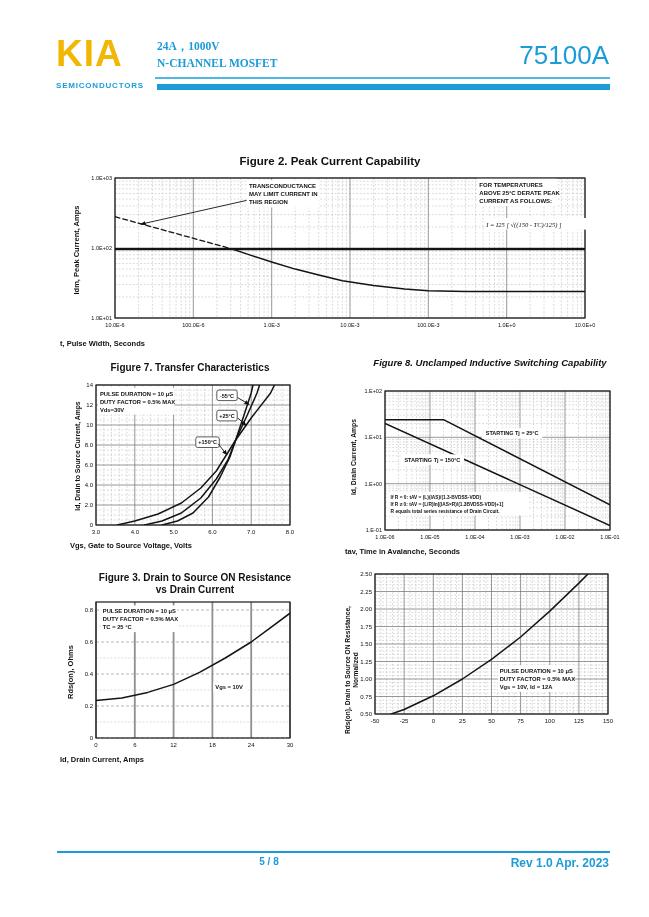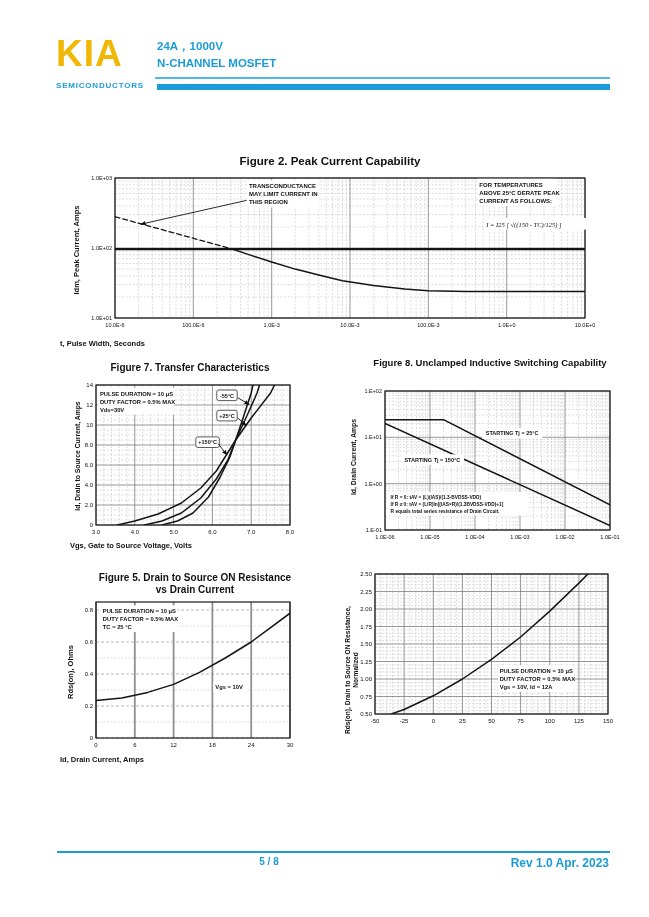--- a/index.html
+++ b/index.html
@@ -1,39 +1,39 @@
 <!DOCTYPE html>
 <html><head>
 <meta charset="utf-8">
 <style>
   html,body{margin:0;padding:0;background:#e8e8e8;}
   .page{position:relative;width:649px;height:917px;background:#ffffff;margin:0 auto;
         font-family:"Liberation Sans",sans-serif;overflow:hidden;}
   
   .logo{position:absolute;left:56px;top:33px;font-size:37px;font-weight:800;color:#F2B705;letter-spacing:1px;}
   .logo-sub{position:absolute;left:56px;top:81px;font-size:8px;font-weight:bold;color:#1B9CD8;letter-spacing:0.8px;}
-  .spec{position:absolute;left:157px;top:38px;font-size:11.5px;font-weight:bold;color:#1B9CD8;line-height:1.45;}
+  .spec{position:absolute;left:157px;top:38px;font-size:11.5px;font-weight:bold;color:#1B9CD8;line-height:1.45;font-family:Liberation Serif, serif;}
   .part{position:absolute;right:40px;top:40px;font-size:26px;color:#1B9CD8;}
   .hline-thin{position:absolute;left:155px;top:77px;width:455px;height:1.5px;background:#4FB8E5;}
   .hline-thick{position:absolute;left:157px;top:84px;width:453px;height:6px;background:#1B9CD8;}
   
   .fig{position:absolute;}
   .ftitle{font-weight:bold;color:#111;text-align:center;line-height:1.2;}
   .xlab{font-size:7.5px;font-weight:bold;text-align:left;color:#111;margin-top:1px;}
   .ylab{position:absolute;font-size:7.5px;font-weight:bold;color:#111;white-space:nowrap;
         transform:translate(-50%,-50%) rotate(-90deg);}
   svg{display:block;}
   #fig6{left:60px;top:155px;width:540px;}
   #fig6 .ftitle{font-size:11.5px;margin-bottom:3px;}
   #fig6 .ylab{left:16px;top:95px;}
   #fig7{left:70px;top:362px;width:240px;}
   #fig7 .ftitle{font-size:10px;margin-bottom:2px;}
   #fig7 .ylab{left:7px;top:94px;font-size:6.8px;}
   #fig8{left:345px;top:357px;width:290px;}
-  #fig8 .ftitle{font-size:9.5px;width:250px;margin:0 auto 18px;}
+  #fig8 .ftitle{font-size:9.5px;width:250px;margin:0 auto 18px;font-style:italic;}
   #fig8 .ylab{left:8px;top:100px;font-size:6.8px;}
   #fig9{left:60px;top:572px;width:270px;}
   #fig9 .ftitle{font-size:10px;width:195px;margin:0 auto 2px;}
   #fig9 .ylab{left:10px;top:100px;}
   #fig10{left:345px;top:570px;width:290px;}
   #fig10 .ftitle{font-size:9.5px;width:190px;margin:0 auto 2px;}
   #fig10 .ylab{left:7px;top:100px;font-size:6.6px;white-space:normal;width:150px;text-align:center;line-height:1.15;}
   
   .fline{position:absolute;left:57px;top:851px;width:553px;height:1.5px;background:#1B9CD8;}
   .fpage{position:absolute;left:0;top:856px;width:538px;text-align:center;font-size:10px;font-weight:bold;color:#1B9CD8;}
@@ -43,20 +43,21 @@
 <body>
 
 <div class="page">
 
   <div class="logo">KIA</div>
   <div class="logo-sub">SEMICONDUCTORS</div>
   <div class="spec">
     <div>24A，1000V</div>
     <div>N-CHANNEL MOSFET</div>
   </div>
+  <div class="part">75100A</div>
   <div class="hline-thin"></div>
   <div class="hline-thick"></div>
 
   <div class="fig" id="fig6">
     <div class="ftitle">Figure 2. Peak Current Capability</div>
     <div class="ylab">Idm, Peak Current, Amps</div>
     <svg width="540" height="166">
         <line x1="78.6" y1="6.0" x2="78.6" y2="146.0" stroke="#b3b3b3" stroke-width="0.5" stroke-dasharray="1.8,1.8"></line>
         <line x1="92.4" y1="6.0" x2="92.4" y2="146.0" stroke="#b3b3b3" stroke-width="0.5" stroke-dasharray="1.8,1.8"></line>
         <line x1="102.2" y1="6.0" x2="102.2" y2="146.0" stroke="#b3b3b3" stroke-width="0.5" stroke-dasharray="1.8,1.8"></line>
@@ -377,24 +378,25 @@
         <text x="85.0" y="152.5" font-size="5.5" text-anchor="middle" fill="#111" font-family="Liberation Sans, sans-serif">1.0E-05</text>
         <text x="130.0" y="152.5" font-size="5.5" text-anchor="middle" fill="#111" font-family="Liberation Sans, sans-serif">1.0E-04</text>
         <text x="175.0" y="152.5" font-size="5.5" text-anchor="middle" fill="#111" font-family="Liberation Sans, sans-serif">1.0E-03</text>
         <text x="220.0" y="152.5" font-size="5.5" text-anchor="middle" fill="#111" font-family="Liberation Sans, sans-serif">1.0E-02</text>
         <text x="265.0" y="152.5" font-size="5.5" text-anchor="middle" fill="#111" font-family="Liberation Sans, sans-serif">1.0E-01</text>
         <text x="37" y="146.1" font-size="5.5" text-anchor="end" fill="#111" font-family="Liberation Sans, sans-serif">1.E-01</text>
         <text x="37" y="99.8" font-size="5.5" text-anchor="end" fill="#111" font-family="Liberation Sans, sans-serif">1.E+00</text>
         <text x="37" y="53.4" font-size="5.5" text-anchor="end" fill="#111" font-family="Liberation Sans, sans-serif">1.E+01</text>
         <text x="37" y="7.1" font-size="5.5" text-anchor="end" fill="#111" font-family="Liberation Sans, sans-serif">1.E+02</text>
       </svg>
+    <div class="xlab">tav, Time in Avalanche, Seconds</div>
   </div>
 
   <div class="fig" id="fig9">
-    <div class="ftitle">Figure 5. Drain to Source ON Resistance vs Drain Current</div>
+    <div class="ftitle">Figure 3. Drain to Source ON Resistance vs Drain Current</div>
     <div class="ylab">Rds(on),  Ohms</div>
     <svg width="270" height="156">
         <line x1="36.0" y1="124.0" x2="230.0" y2="124.0" stroke="#b3b3b3" stroke-width="0.5" stroke-dasharray="1.8,1.8"></line>
         <line x1="36.0" y1="92.0" x2="230.0" y2="92.0" stroke="#b3b3b3" stroke-width="0.5" stroke-dasharray="1.8,1.8"></line>
         <line x1="36.0" y1="60.0" x2="230.0" y2="60.0" stroke="#b3b3b3" stroke-width="0.5" stroke-dasharray="1.8,1.8"></line>
         <line x1="36.0" y1="28.0" x2="230.0" y2="28.0" stroke="#b3b3b3" stroke-width="0.5" stroke-dasharray="1.8,1.8"></line>
         <line x1="36.0" y1="4.0" x2="36.0" y2="140.0" stroke="#8f8f8f" stroke-width="1.8"></line>
         <line x1="74.8" y1="4.0" x2="74.8" y2="140.0" stroke="#8f8f8f" stroke-width="1.8"></line>
         <line x1="113.6" y1="4.0" x2="113.6" y2="140.0" stroke="#8f8f8f" stroke-width="1.8"></line>
         <line x1="152.4" y1="4.0" x2="152.4" y2="140.0" stroke="#8f8f8f" stroke-width="1.8"></line>

